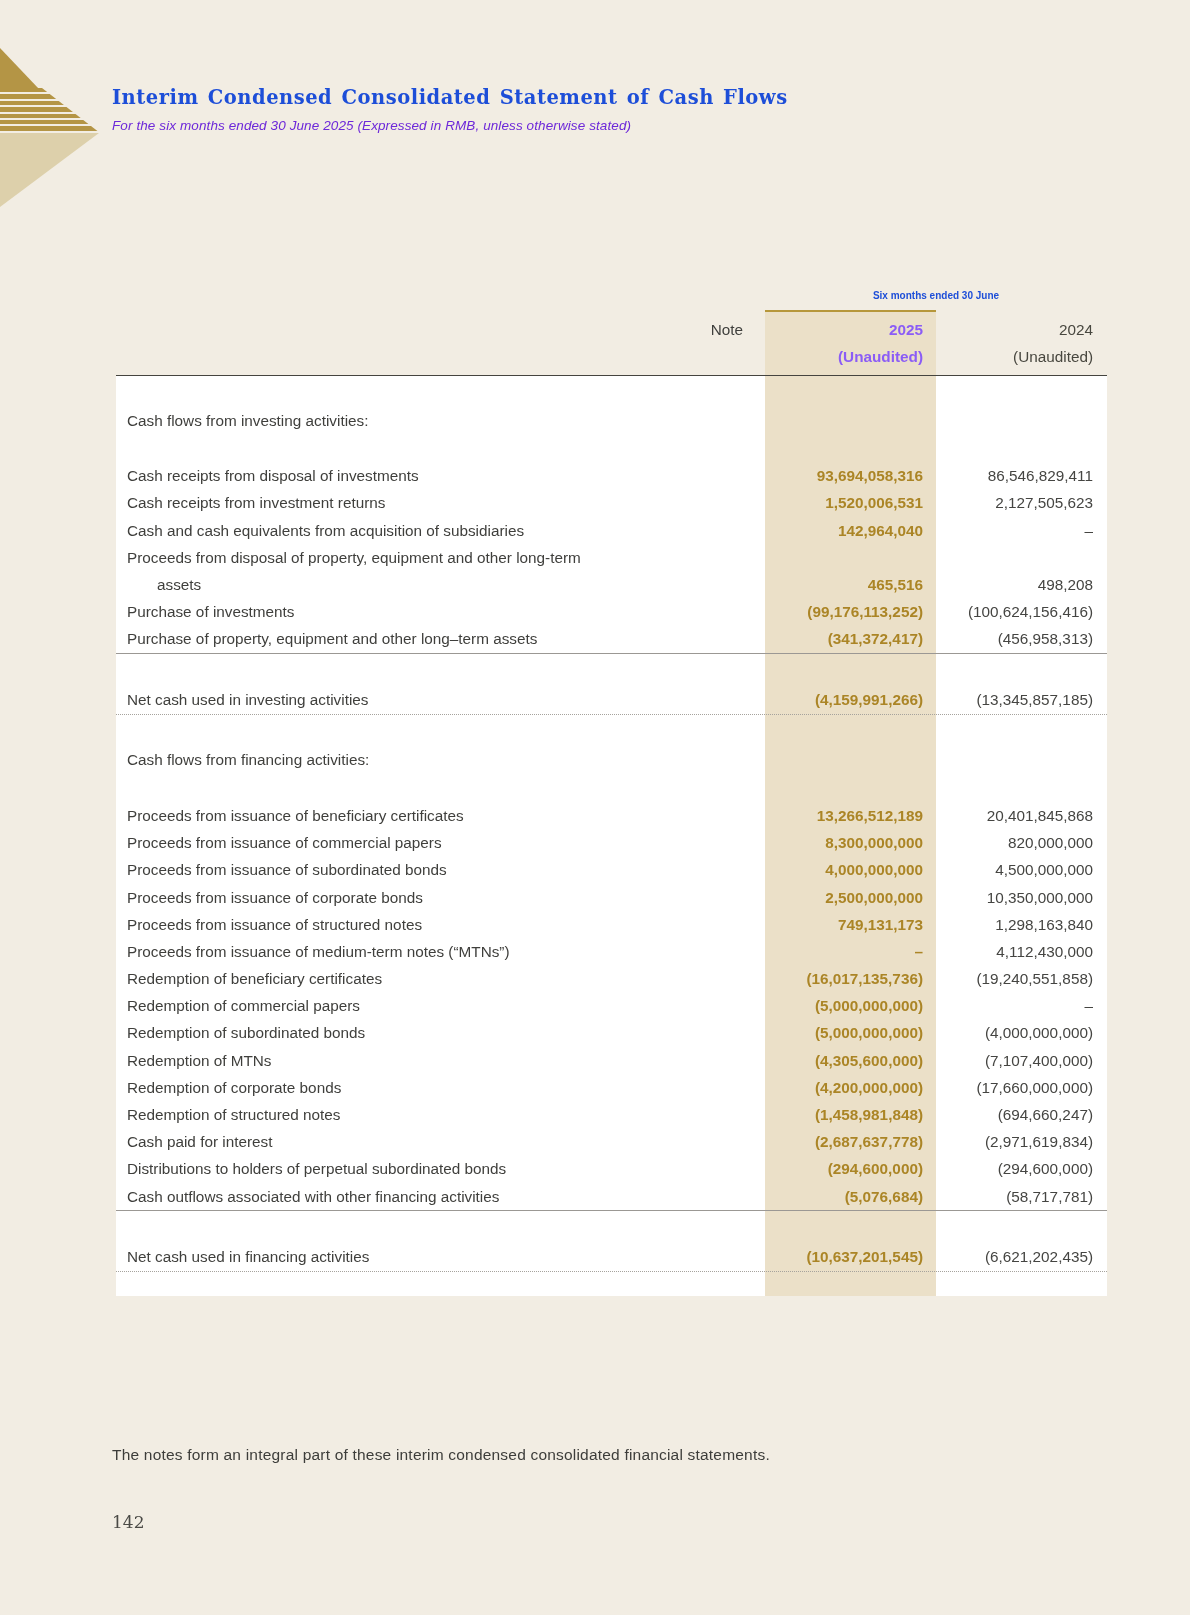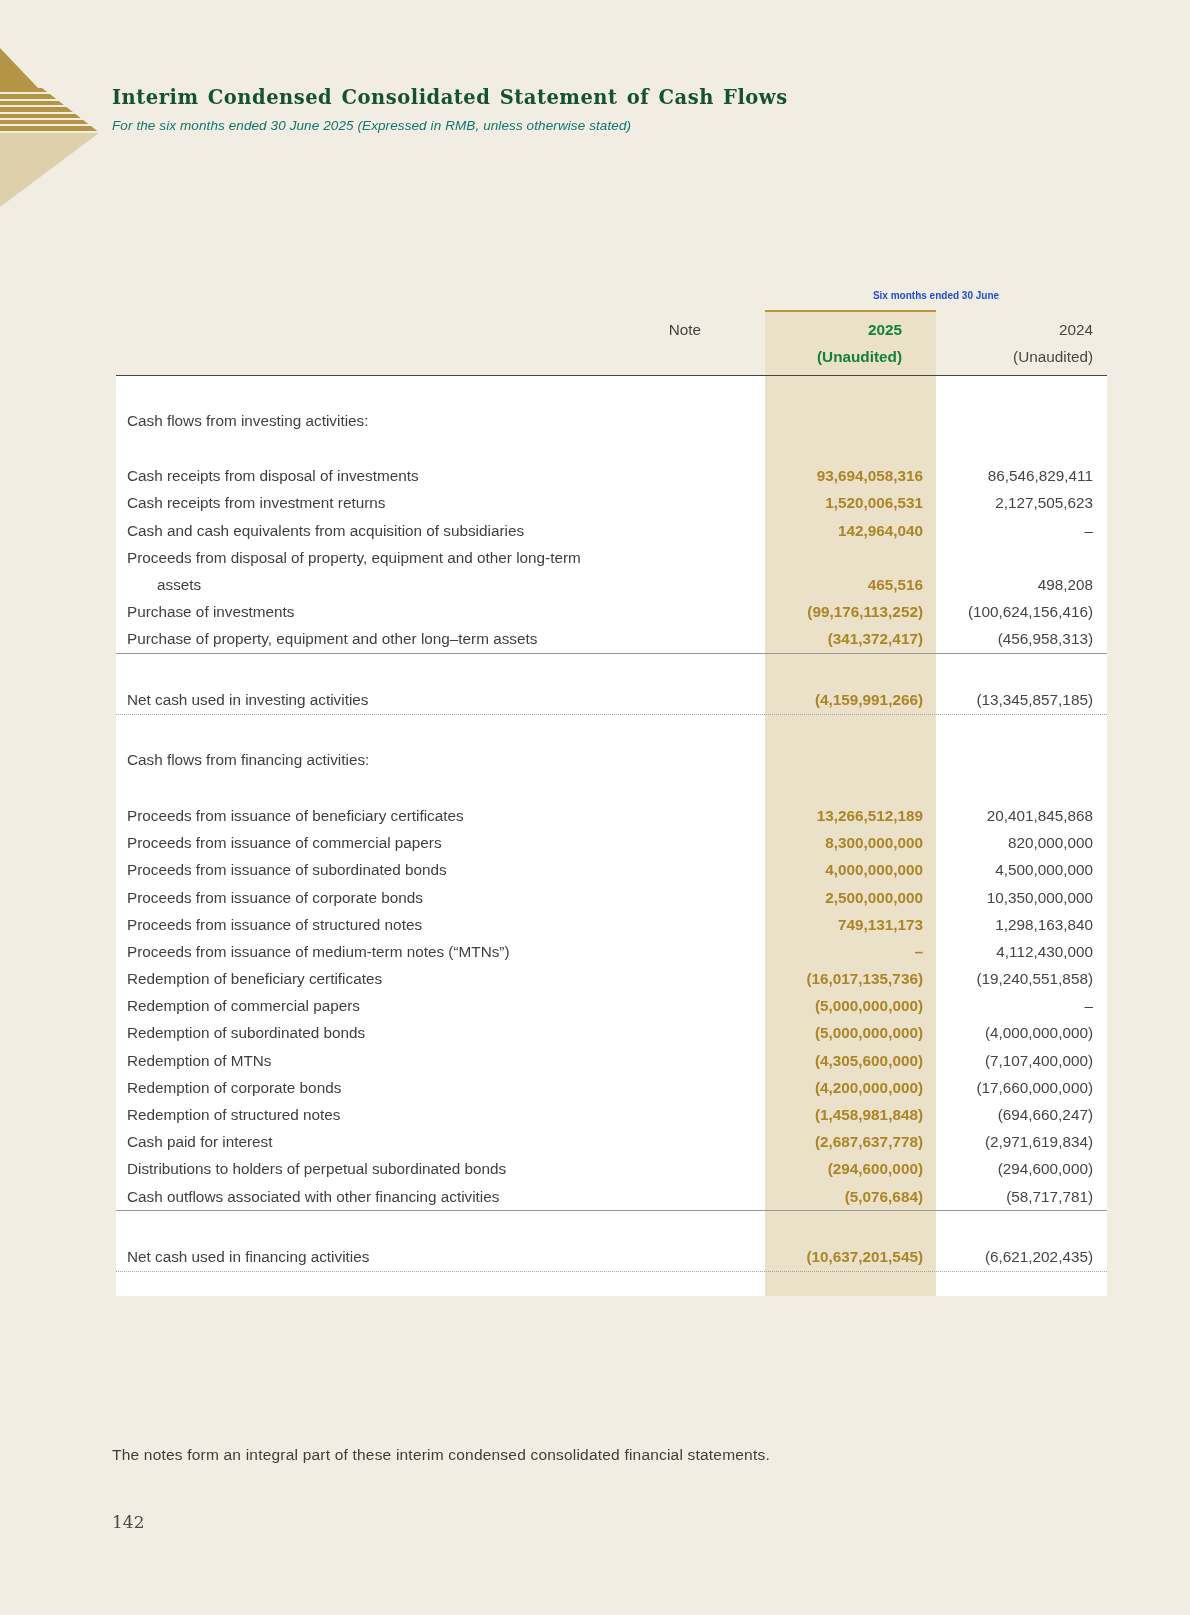--- a/index.html
+++ b/index.html
@@ -16,43 +16,43 @@
   .tri-stripes{position:absolute;left:0;top:88px;width:100px;height:45px;
     background:repeating-linear-gradient(to bottom,#b49545 0 4.4px,#f2ede3 4.4px 6.4px);
     clip-path:polygon(0 0,42% 0,100% 100%,0 100%);}
   .tri-light{position:absolute;left:0;top:133px;width:99px;height:74px;
     background:#ddd0ab;clip-path:polygon(0 0,100% 0,0 100%);}
   
   .page-header{position:absolute;left:112px;top:86px;width:960px;}
   .page-title{
     font-family:"DejaVu Serif","Liberation Serif",serif;
     font-size:19.5px;font-weight:600;letter-spacing:.5px;word-spacing:2px;
-    color:#14532d;margin:0 0 9px 0;}
+    color:#1d4ed8;margin:0 0 9px 0;}
   .page-subtitle{
-    font-style:italic;font-size:13.5px;color:#0f766e;letter-spacing:.1px;margin:0;}
+    font-style:italic;font-size:13.5px;color:#6d28d9;letter-spacing:.1px;margin:0;}
   
   .table{position:absolute;left:116px;top:285px;width:991px;font-size:15.3px;}
   .white-layer{position:absolute;left:0;top:90px;width:991px;height:921px;background:#ffffff;z-index:0;}
   .beige-col{position:absolute;left:649px;top:26px;width:171px;height:985px;background:#ebe0c8;z-index:1;}
   .group-header{position:absolute;left:649px;top:0;width:342px;height:22px;line-height:22px;
     text-align:center;font-weight:bold;font-size:10px;color:#1d4ed8;z-index:2;}
   .gold-underline{position:absolute;left:649px;top:25px;width:171px;height:0;
     border-top:2px solid #b6973b;z-index:2;}
-  .header-row{position:absolute;left:0;width:991px;height:22px;line-height:22px;display:flex;z-index:2;gap:21px;}
+  .header-row{position:absolute;left:0;width:991px;height:22px;line-height:22px;display:flex;z-index:2;}
   .hr1{top:34px;}
   .hr2{top:61px;}
   .dark-rule{position:absolute;left:0;top:90px;width:991px;height:0;border-top:1.5px solid #45443f;z-index:2;}
   .tbody{position:absolute;left:0;top:90px;width:991px;z-index:2;}
   
   .cell{box-sizing:border-box;}
   .c-label{flex:1;padding-left:11px;}
   .c-note{width:58px;text-align:right;padding-right:22px;}
   .c-25{width:171px;text-align:right;padding-right:13px;}
   .c-24{width:171px;text-align:right;padding-right:14px;}
-  .gold{color:#15803d;font-weight:bold;}
+  .gold{color:#8b5cf6;font-weight:bold;}
   .plain24{color:#48473f;}
   
   .row{height:27.2px;display:flex;align-items:center;justify-content:flex-end;}
   .row .c-25{color:#ab8526;font-weight:bold;}
   .row .c-24{color:#454542;}
   .row-section{margin-top:32px;margin-bottom:28.5px;}
   .row-total{margin-top:32.5px;border-bottom:1px dotted #a6a39d;}
   .rule{height:0;border-top:1px solid #9b9894;}
   .indent .c-label{padding-left:41px;}
   

